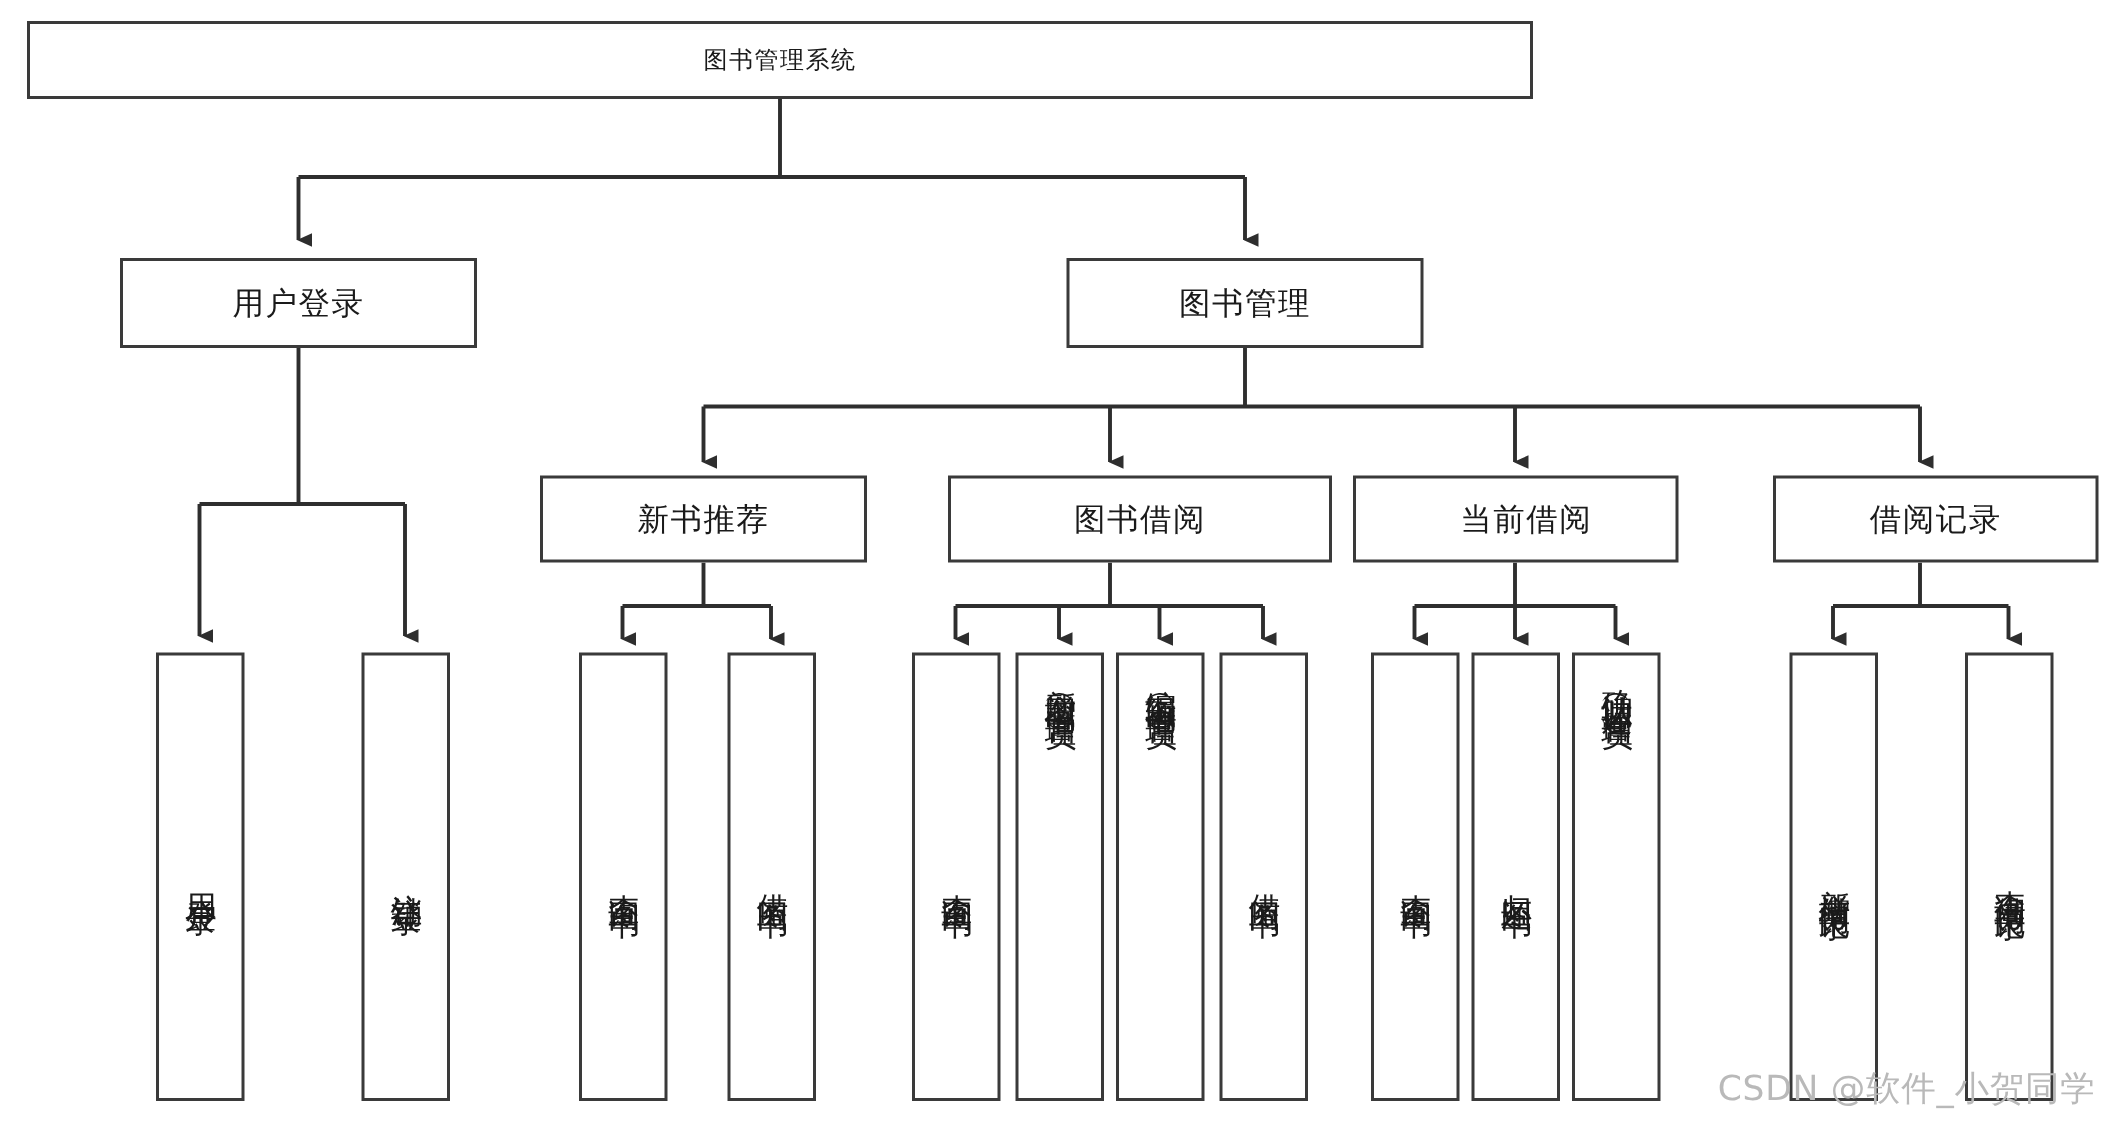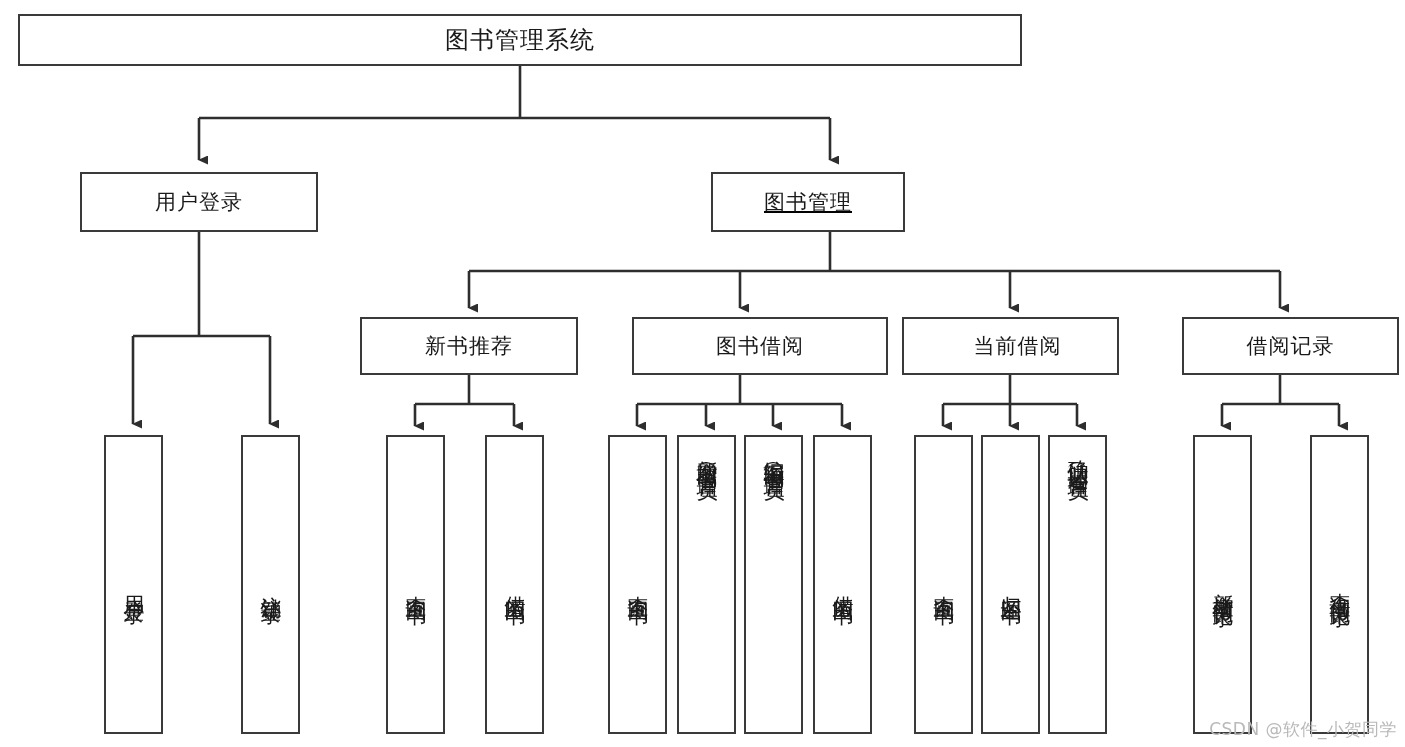--- a/index.html
+++ b/index.html
@@ -39,21 +39,21 @@
     color: #1a1a1a;
     line-height: 1.18;
     white-space: nowrap;
   }
   
   .node.horiz .node-label {
     font-size: 21px;
     letter-spacing: 1px;
   }
   .node.root .node-label {
-    font-size: 24px;
+    font-size: 16px;
     letter-spacing: 1px;
   }
   
   .node.vert {
     align-items: flex-start;
     justify-content: center;
     padding-top: 6px;
   }
   .node.vert .node-label {
     writing-mode: vertical-rl;
@@ -64,21 +64,21 @@
     white-space: pre;
   }
   .node.vert.mid {
     align-items: center;
     padding-top: 0;
   }
   .watermark {
     position: absolute;
     right: 8px;
     bottom: 6px;
-    font-size: 17px;
+    font-size: 23px;
     color: #b9b9b9;
     letter-spacing: 0.5px;
     z-index: 5;
     white-space: nowrap;
   }
 </style>
 </head>
 <body>
 
 <div id="diagram-root">
@@ -134,21 +134,21 @@
     </g>
   </svg>
 
   <div class="node horiz root" style="left:18px; top:14px; width:1004px; height:52px;">
     <span class="node-label">图书管理系统</span>
   </div>
 
   <div class="node horiz" style="left:80px; top:172px; width:238px; height:60px;">
     <span class="node-label">用户登录</span>
   </div>
-  <div class="node horiz" style="left:711px; top:172px; width:194px; height:60px;text-decoration:underline;">
+  <div class="node horiz" style="left:711px; top:172px; width:238px; height:60px;">
     <span class="node-label">图书管理</span>
   </div>
 
   <div class="node horiz" style="left:360px; top:317px; width:218px; height:58px;">
     <span class="node-label">新书推荐</span>
   </div>
   <div class="node horiz" style="left:632px; top:317px; width:256px; height:58px;">
     <span class="node-label">图书借阅</span>
   </div>
   <div class="node horiz" style="left:902px; top:317px; width:217px; height:58px;padding-left:14px;">

